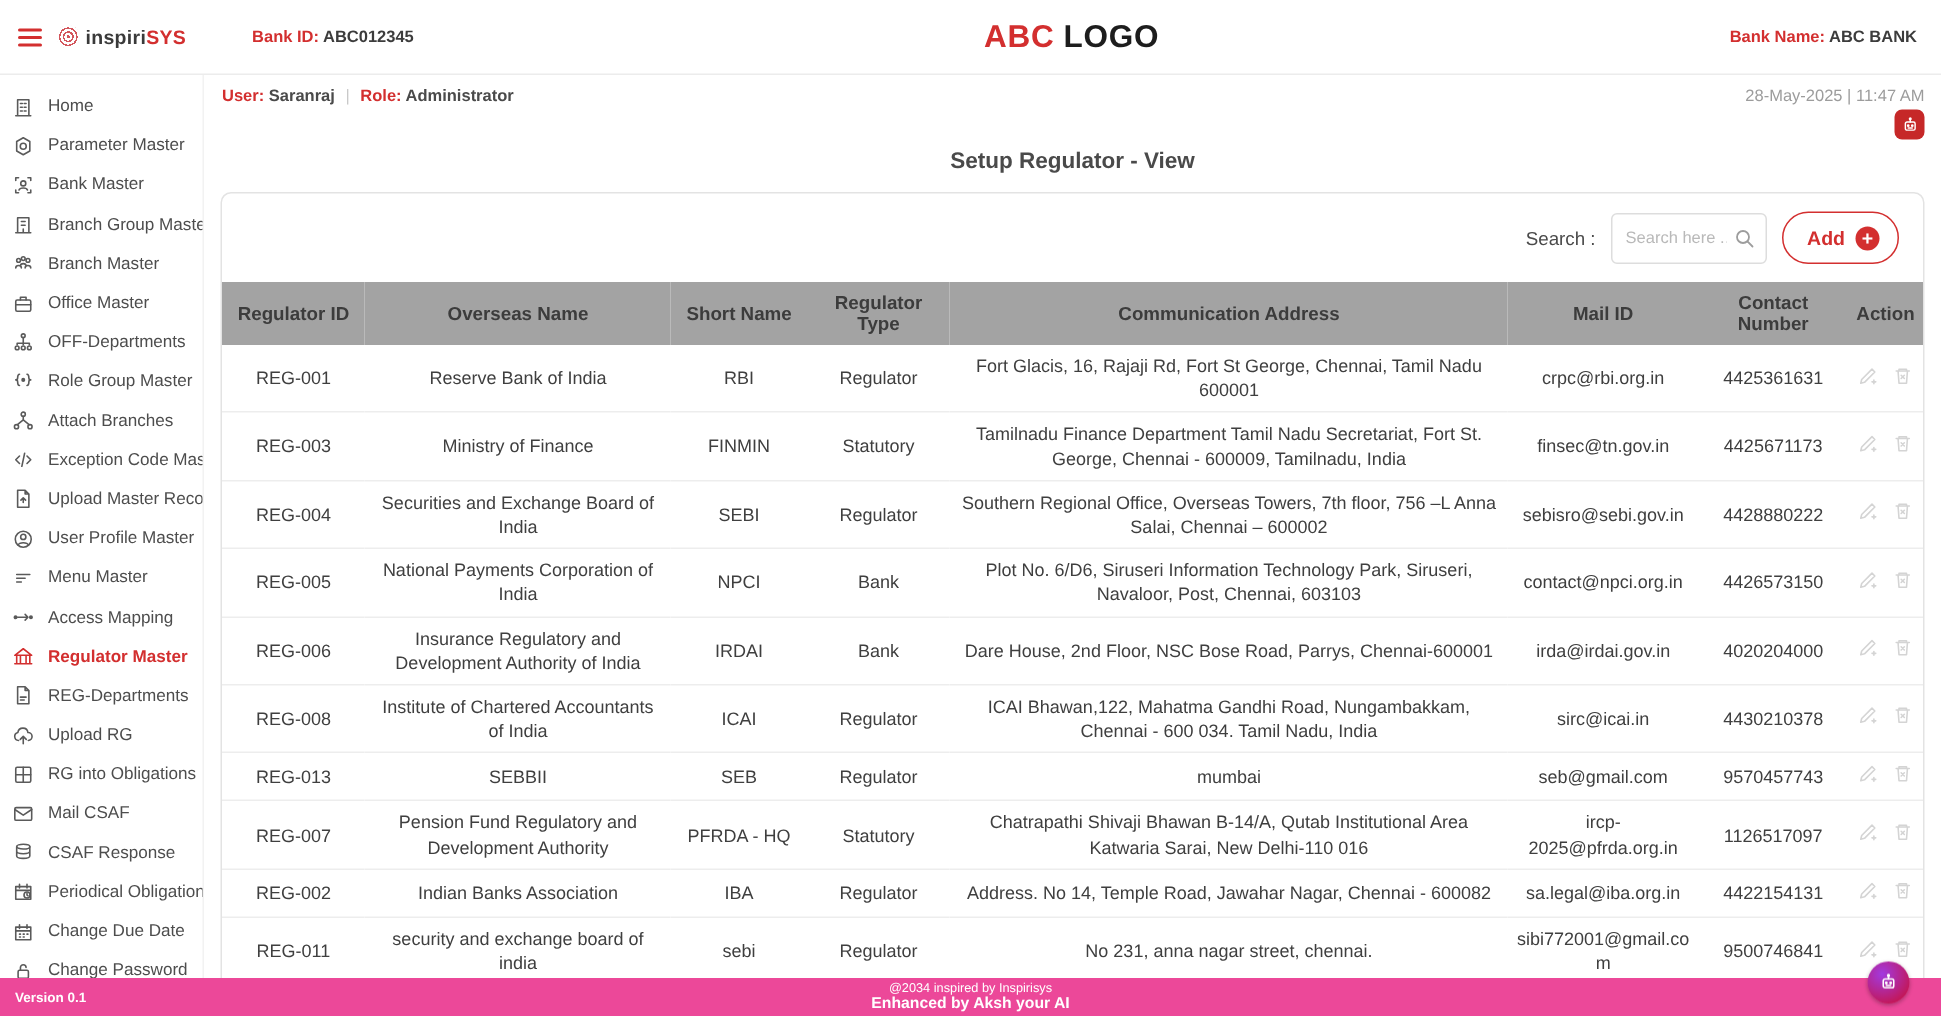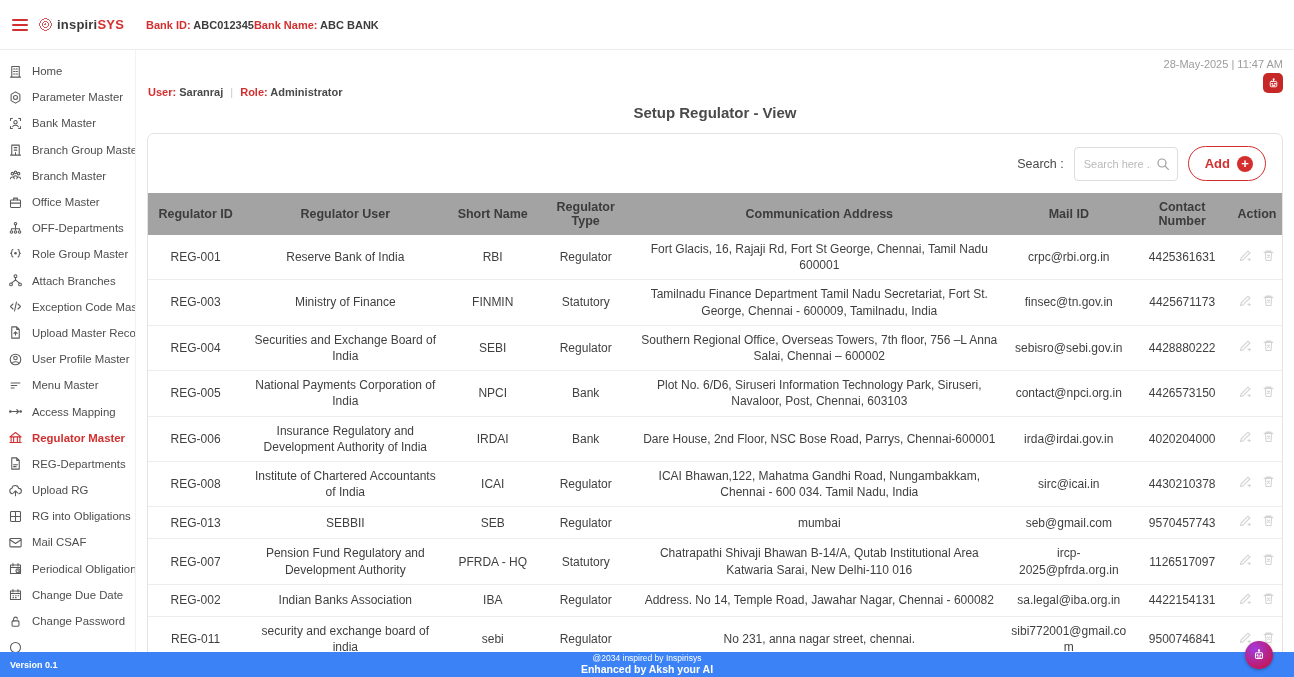--- a/index.html
+++ b/index.html
@@ -9,39 +9,39 @@
   
   .topbar { height:50px; display:flex; align-items:center; padding:0 12px;
     border-bottom:1px solid #ececec; background:#fff; }
   .burger { width:16px; display:flex; flex-direction:column; gap:3px; cursor:pointer; margin-right:10px; }
   .burger span { height:2px; background:#d32f2f; border-radius:1px; }
   .logo { display:flex; align-items:center; gap:4px; }
   .logo-mark { width:15px; height:15px; border-radius:50%;
     background:repeating-radial-gradient(circle at 50% 50%, #d3565c 0 1px, #fff 1px 2.6px); }
   .logo-text { font-size:13px; font-weight:bold; color:#3a3a3a; letter-spacing:.2px; }
   .logo-text b { color:#d32f2f; }
-  .bankid { margin-left:22px; font-size:11px; font-weight:bold; }
+  .bankid { margin-left:44px; font-size:11px; font-weight:bold; }
   .red-label { color:#d32f2f; font-weight:bold; }
   .center-logo { flex:1; text-align:center; font-size:21px; font-weight:800; letter-spacing:.5px; color:#1d1d1d; }
   .center-logo .abc { color:#d32f2f; margin-right:6px; }
   .bankname { font-size:11px; font-weight:bold; margin-right:4px; }
 
   
   .layout { display:flex; height:644px; }
   .sidebar { width:136px; padding:8px 0 0 0; border-right:1px solid #f2f2f2; overflow:hidden; }
   .side-item { display:flex; align-items:center; gap:9px; padding:5.6px 8px; color:#4d4d4d;
     font-size:11.4px; cursor:pointer; white-space:nowrap; }
   .side-item .ic { width:15px; height:15px; flex:0 0 15px; display:flex; align-items:center; color:#5a5a5a; }
   .side-item .ic svg { width:15px; height:15px; }
   .side-item.active { color:#d32f2f; font-weight:bold; }
   .side-item.active .ic { color:#d32f2f; }
 
   .main { flex:1; display:flex; flex-direction:column; overflow:hidden; }
   .subhead { display:flex; justify-content:space-between; align-items:flex-start; padding:8px 11px 0 12px; }
-  .userrole { font-size:11px; color:#4a4a4a; font-weight:bold;margin-top:28px; }
+  .userrole { font-size:11px; color:#4a4a4a; font-weight:bold; }
   .userrole .sep { color:#c9c9c9; font-weight:normal; margin:0 4px; }
   .right-meta { display:flex; flex-direction:column; align-items:flex-end; gap:3px; }
   .datetime { font-size:11px; color:#9c9c9c; }
   .bot-badge { width:20px; height:20px; border-radius:5px; background:#c62828; display:flex;
     align-items:center; justify-content:center; }
   .bot-badge svg { width:13px; height:13px; }
 
   .page-title { text-align:center; font-size:15px; font-weight:bold; color:#4a4a4a; margin:6px 0 12px; }
 
   
@@ -69,21 +69,21 @@
   tbody tr:first-child td { border-top:none; }
   .act-icons { display:flex; justify-content:center; gap:8px; color:#d4d4d4; }
   .act-icons svg { width:15px; height:15px; cursor:pointer; }
   .table-spacer { height:30px; }
 
   
   .pager { border-top:1px solid #ececec; padding:8px 18px; display:flex; justify-content:flex-end;
     align-items:center; gap:12px; font-size:12px; color:#b3b3b3; }
 
   
-  .footer { position:fixed; left:0; bottom:0; width:1294px; height:25px; background:#3b82f6; color:#fff;
+  .footer { position:fixed; left:0; bottom:0; width:1294px; height:25px; background:#ec4899; color:#fff;
     display:flex; align-items:center; justify-content:center; z-index:5; }
   .footer-center { text-align:center; line-height:1.15; }
   .footer-line1 { font-size:8.5px; }
   .footer-line2 { font-size:10.5px; font-weight:bold; }
   .version { position:absolute; left:10px; top:50%; transform:translateY(-50%); font-size:9px; font-weight:bold; }
   .chatbot { position:fixed; right:21px; bottom:8px; width:28px; height:28px; border-radius:50%;
     background:radial-gradient(circle at 35% 30%, #a23ae0, #c2185b 75%); z-index:6; display:flex;
     align-items:center; justify-content:center; box-shadow:0 1px 3px rgba(0,0,0,.3); cursor:pointer; }
   .chatbot svg { width:14px; height:14px; }
 </style>
@@ -97,20 +97,23 @@
       <span></span>
     </div>
   <div class="logo">
     <span class="logo-mark"></span>
     <span class="logo-text"><span>inspiri</span><b>SYS</b></span>
   </div>
   <div class="bankid">
     <span class="red-label">Bank ID:</span>
     <span>ABC012345</span>
   </div>
+  <div class="center-logo">
+    <span class="abc">ABC</span><span>LOGO</span>
+  </div>
   <div class="bankname">
     <span class="red-label">Bank Name:</span>
     <span>ABC BANK</span>
   </div>
 </div>
 
 <div class="layout">
   <div class="sidebar" id="sidebar">
       <div class="side-item">
         <span class="ic">
@@ -277,20 +280,29 @@
         <span>RG into Obligations</span>
       </div>
       <div class="side-item">
         <span class="ic">
           <svg viewBox="0 0 24 24" fill="none" stroke="currentColor" stroke-width="1.7" stroke-linecap="round" stroke-linejoin="round">
             <rect x="3" y="5.5" width="18" height="13.5" rx="1.5"></rect>
             <path d="M3 7.5l9 6 9-6"></path>
           </svg>
         </span>
         <span>Mail CSAF</span>
+      </div>
+      <div class="side-item">
+        <span class="ic">
+          <svg viewBox="0 0 24 24" fill="none" stroke="currentColor" stroke-width="1.7" stroke-linecap="round" stroke-linejoin="round">
+            <ellipse cx="12" cy="5.5" rx="7" ry="2.5"></ellipse>
+            <path d="M5 5.5v5c0 1.4 3.1 2.5 7 2.5s7-1.1 7-2.5v-5M5 10.5v5c0 1.4 3.1 2.5 7 2.5s7-1.1 7-2.5v-5"></path>
+          </svg>
+        </span>
+        <span>CSAF Response</span>
       </div>
       <div class="side-item">
         <span class="ic">
           <svg viewBox="0 0 24 24" fill="none" stroke="currentColor" stroke-width="1.7" stroke-linecap="round" stroke-linejoin="round">
             <path d="M4 6.5h16V20H4zM4 10.5h16M8 4v4M16 4v4"></path>
             <circle cx="16" cy="15.5" r="3.2"></circle>
             <path d="M16 13.8v1.7l1.1.8"></path>
           </svg>
         </span>
         <span>Periodical Obligations</span>
@@ -372,21 +384,21 @@
             <col style="width:8%">
             <col style="width:8.4%">
           <col style="width:32.8%">
             <col style="width:11.2%">
             <col style="width:8.8%">
             <col style="width:4.4%">
         </colgroup>
         <thead>
             <tr id="thead-row">
               <th>Regulator ID</th>
-              <th>Regulator User</th>
+              <th>Overseas Name</th>
               <th>Short Name</th>
               <th>Regulator Type</th>
               <th>Communication Address</th>
               <th>Mail ID</th>
               <th>Contact Number</th>
               <th>Action</th>
             </tr>
           </thead>
         <tbody id="tbody">
             <tr>

